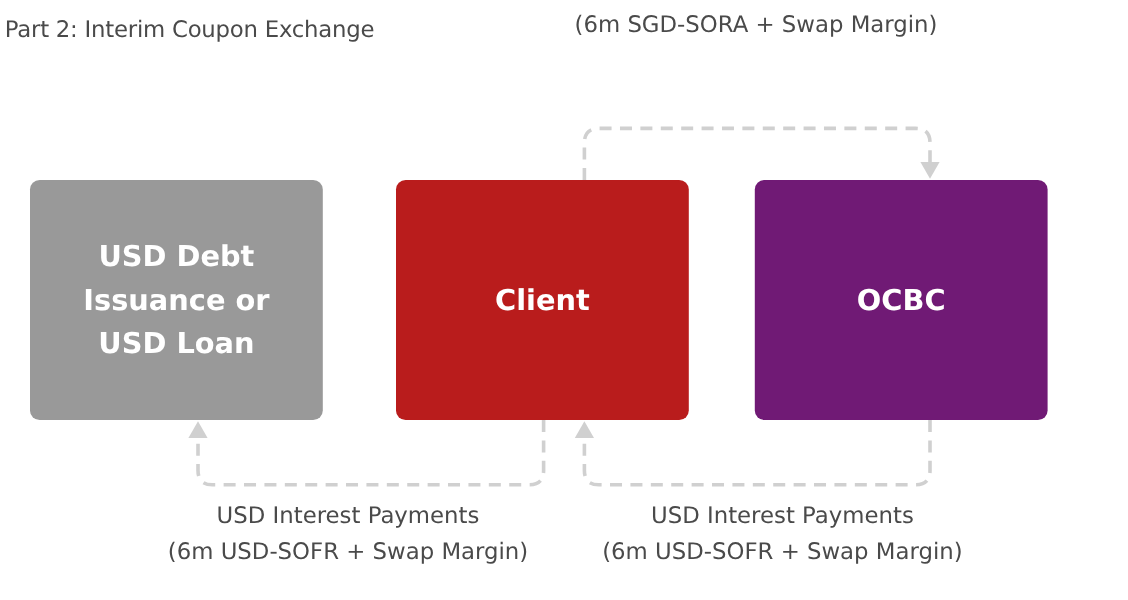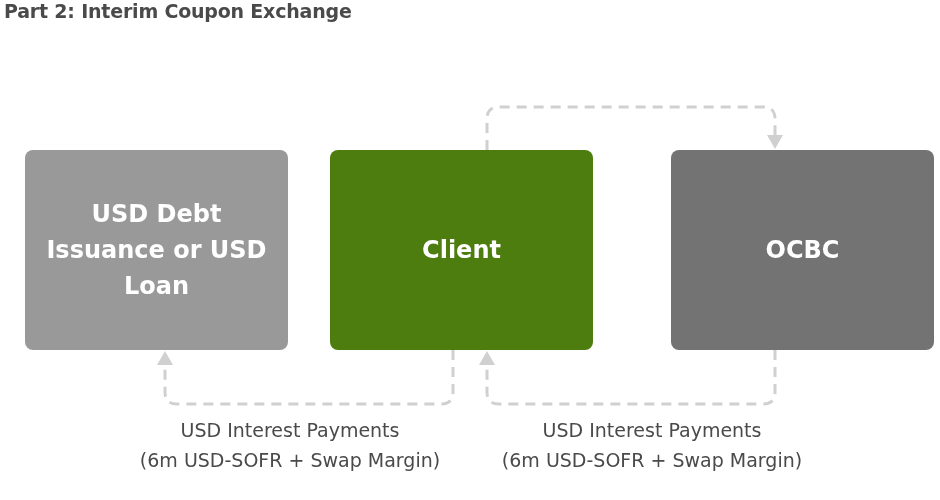--- a/index.html
+++ b/index.html
@@ -1,34 +1,35 @@
 <!DOCTYPE html>
 <html><head>
   <meta charset="utf-8">
   <style>
     html, body { margin: 0; padding: 0; background: #ffffff; }
     body { width: 940px; height: 500px; position: relative; overflow: hidden;
            font-family: "DejaVu Sans", "Liberation Sans", sans-serif; }
-    .title { position: absolute; left: 4px; top: 0; font-size: 19px; font-weight: bold;
+    .title { position: absolute; left: 4px; top: 14px; font-size: 19px; font-weight: normal;
              color: #4a4a4a; letter-spacing: -0.2px; white-space: nowrap; }
-    .box { position: absolute; top: 150px; width: 263px; height: 200px; border-radius: 8px;
+    .box { position: absolute; top: 150px; width: 244px; height: 200px; border-radius: 8px;
            display: flex; align-items: center; justify-content: center; text-align: center;
            color: #ffffff; font-weight: bold; font-size: 24px; line-height: 36px; }
     .box span { display: block; padding: 0 20px; }
     .label { position: absolute; text-align: center; color: #4a4a4a; font-size: 19px;
              line-height: 30px; white-space: nowrap; }
     .label div { display: block; }
     svg.connectors { position: absolute; left: 0; top: 0; }
   </style>
 </head>
 <body>
 
 <div class="title">Part 2: Interim Coupon Exchange</div>
 
 <div class="label" style="left: 400px; width: 460px; top: 6px;">
+  <div>(6m SGD-SORA + Swap Margin)</div>
 </div>
 
 <svg class="connectors" width="940" height="500">
   <g fill="none" stroke="#D0D0D0" stroke-width="3" stroke-dasharray="10 7" stroke-linecap="butt">
 
     <path d="M487 150 V119 Q487 107 499 107 H763 Q775 107 775 119 V136"></path>
 
     <path d="M453 350 V392 Q453 404 441 404 H177 Q165 404 165 392 V364"></path>
 
     <path d="M775 350 V392 Q775 404 763 404 H499 Q487 404 487 392 V364"></path>
@@ -36,24 +37,24 @@
   <g fill="#D0D0D0">
     <polygon points="767,135 783,135 775,149"></polygon>
     <polygon points="157,365 173,365 165,351"></polygon>
     <polygon points="479,365 495,365 487,351"></polygon>
   </g>
 </svg>
 
 <div class="box" style="left: 25px; background: #999999;">
   <span>USD Debt Issuance or USD Loan</span>
 </div>
-<div class="box" style="left: 330px; background: #4d7c0f;">
+<div class="box" style="left: 330px; background: #b91c1c;">
   <span>Client</span>
 </div>
-<div class="box" style="left: 671px; background: #737373;">
+<div class="box" style="left: 629px; background: #701a75;">
   <span>OCBC</span>
 </div>
 
 <div class="label" style="left: 100px; width: 380px; top: 415px;">
   <div>USD Interest Payments</div>
   <div>(6m USD-SOFR + Swap Margin)</div>
 </div>
 <div class="label" style="left: 462px; width: 380px; top: 415px;">
   <div>USD Interest Payments</div>
   <div>(6m USD-SOFR + Swap Margin)</div>

